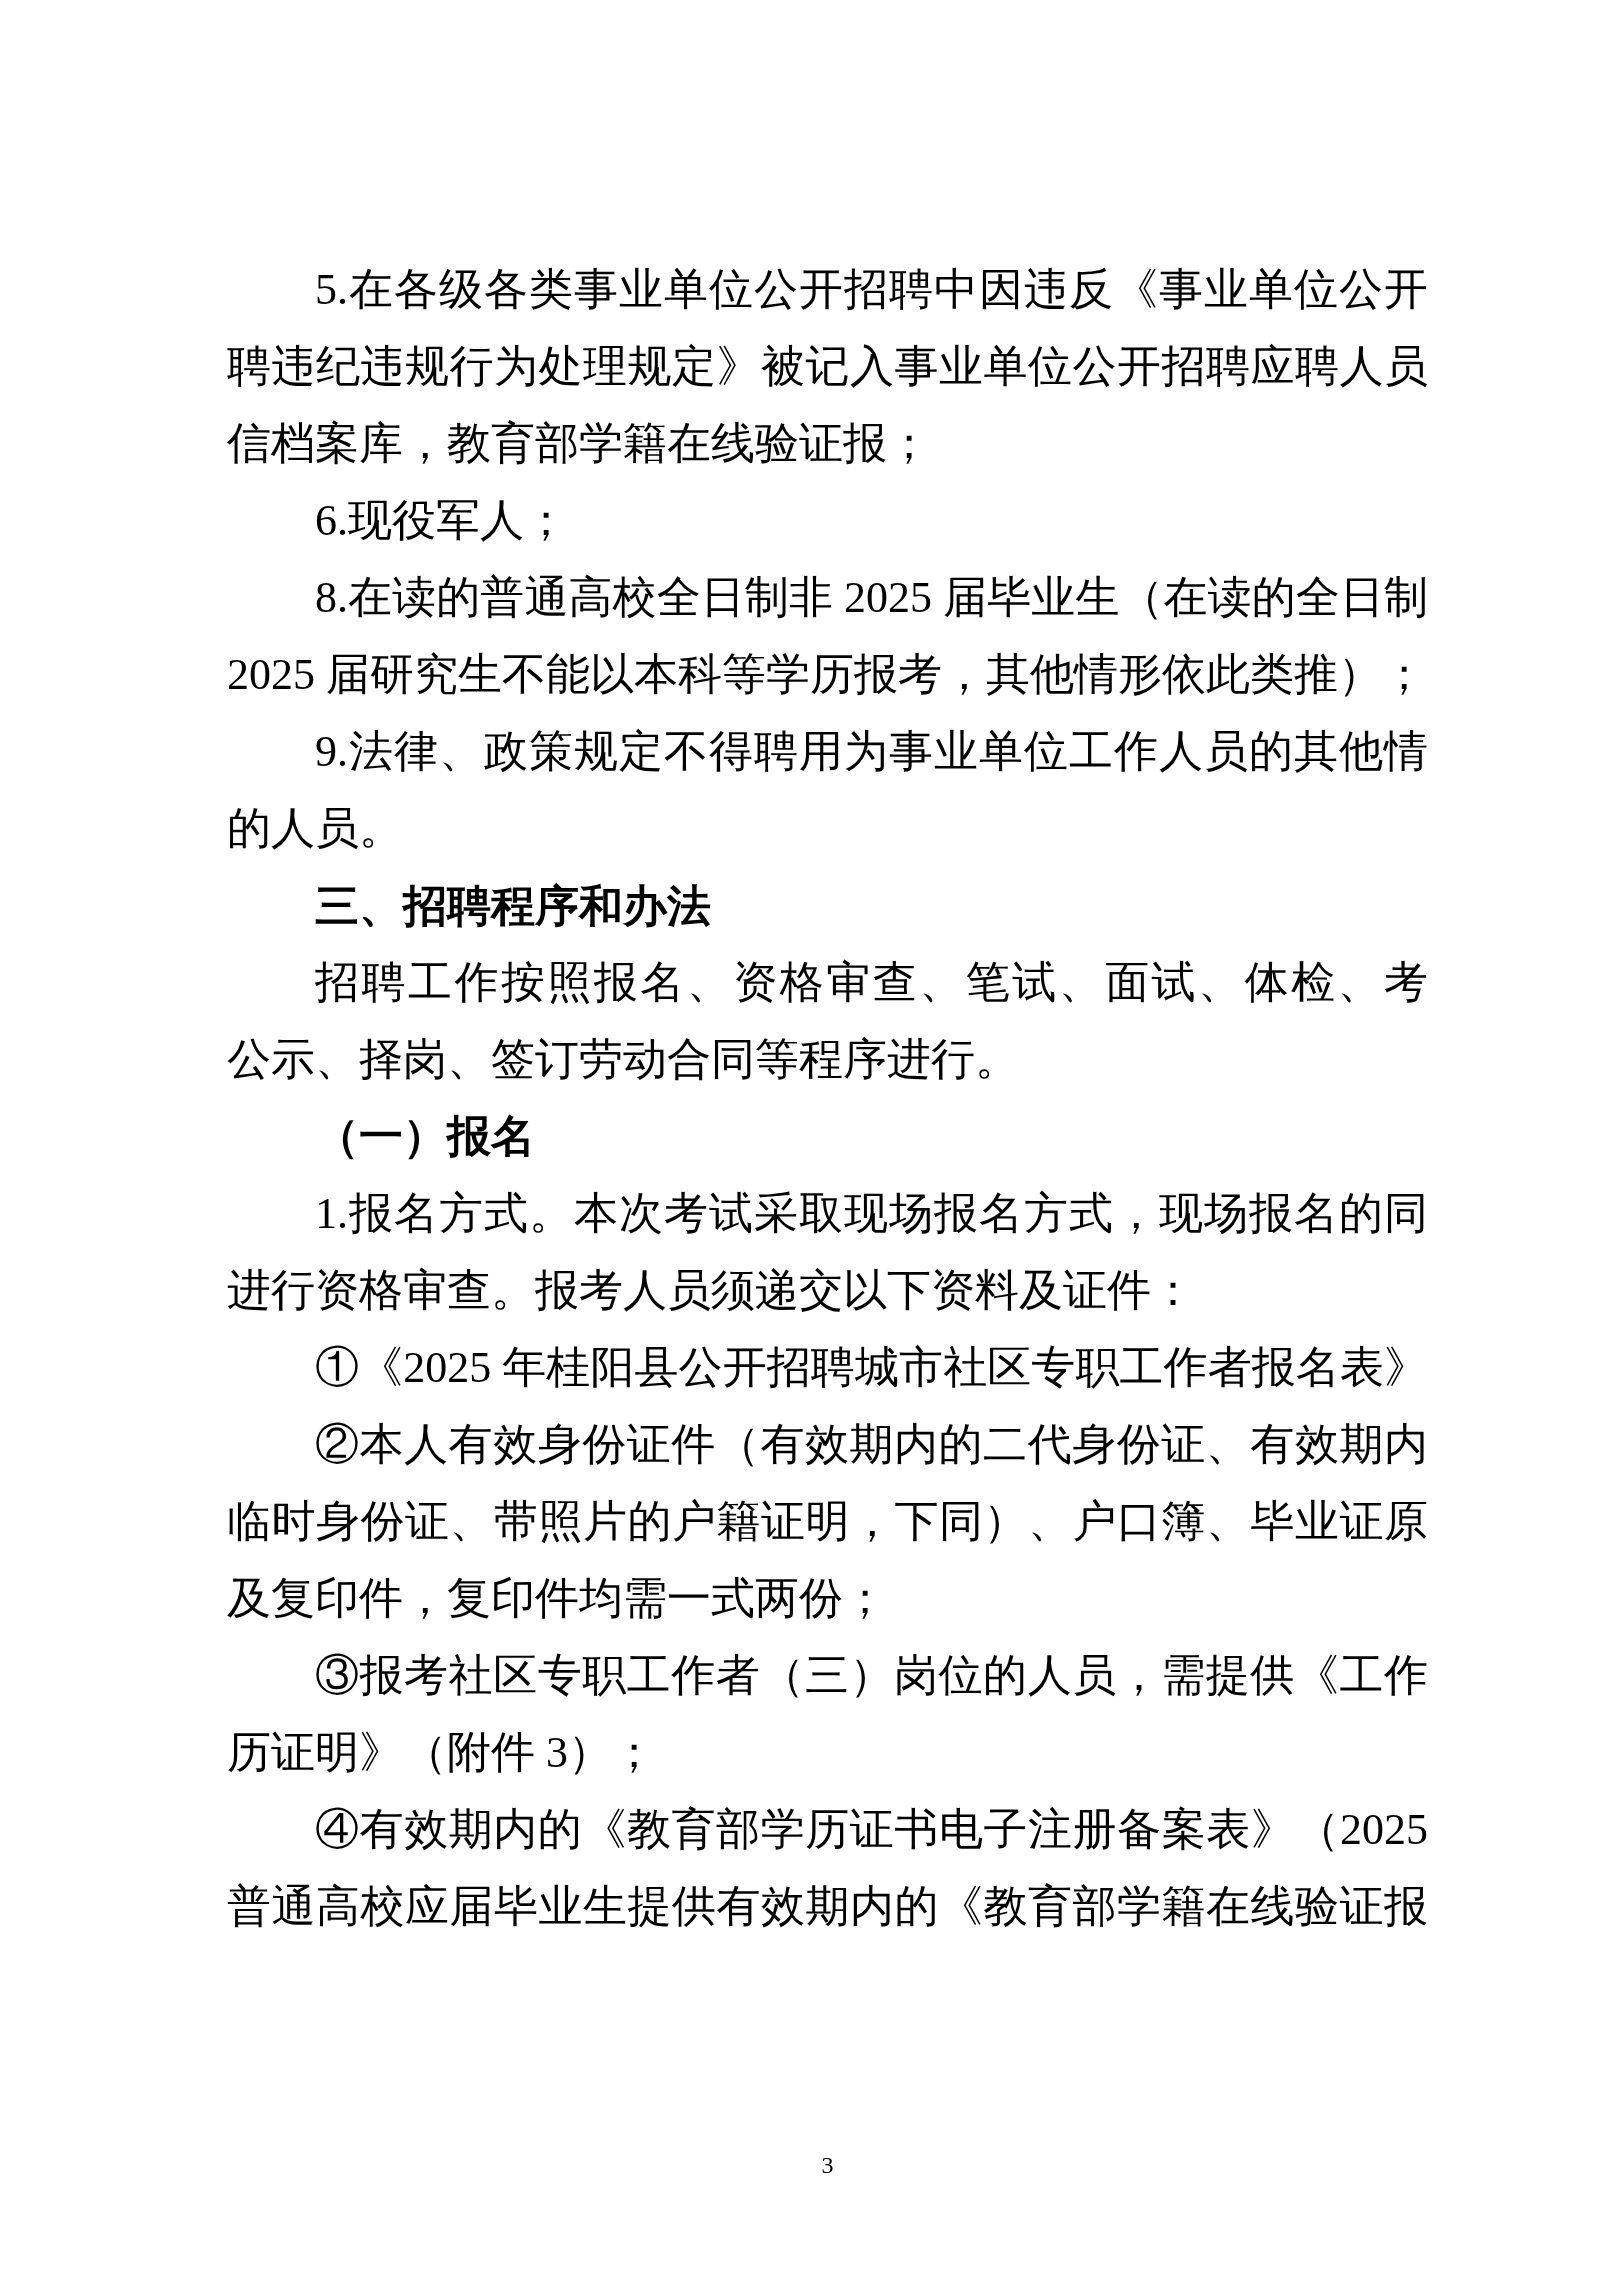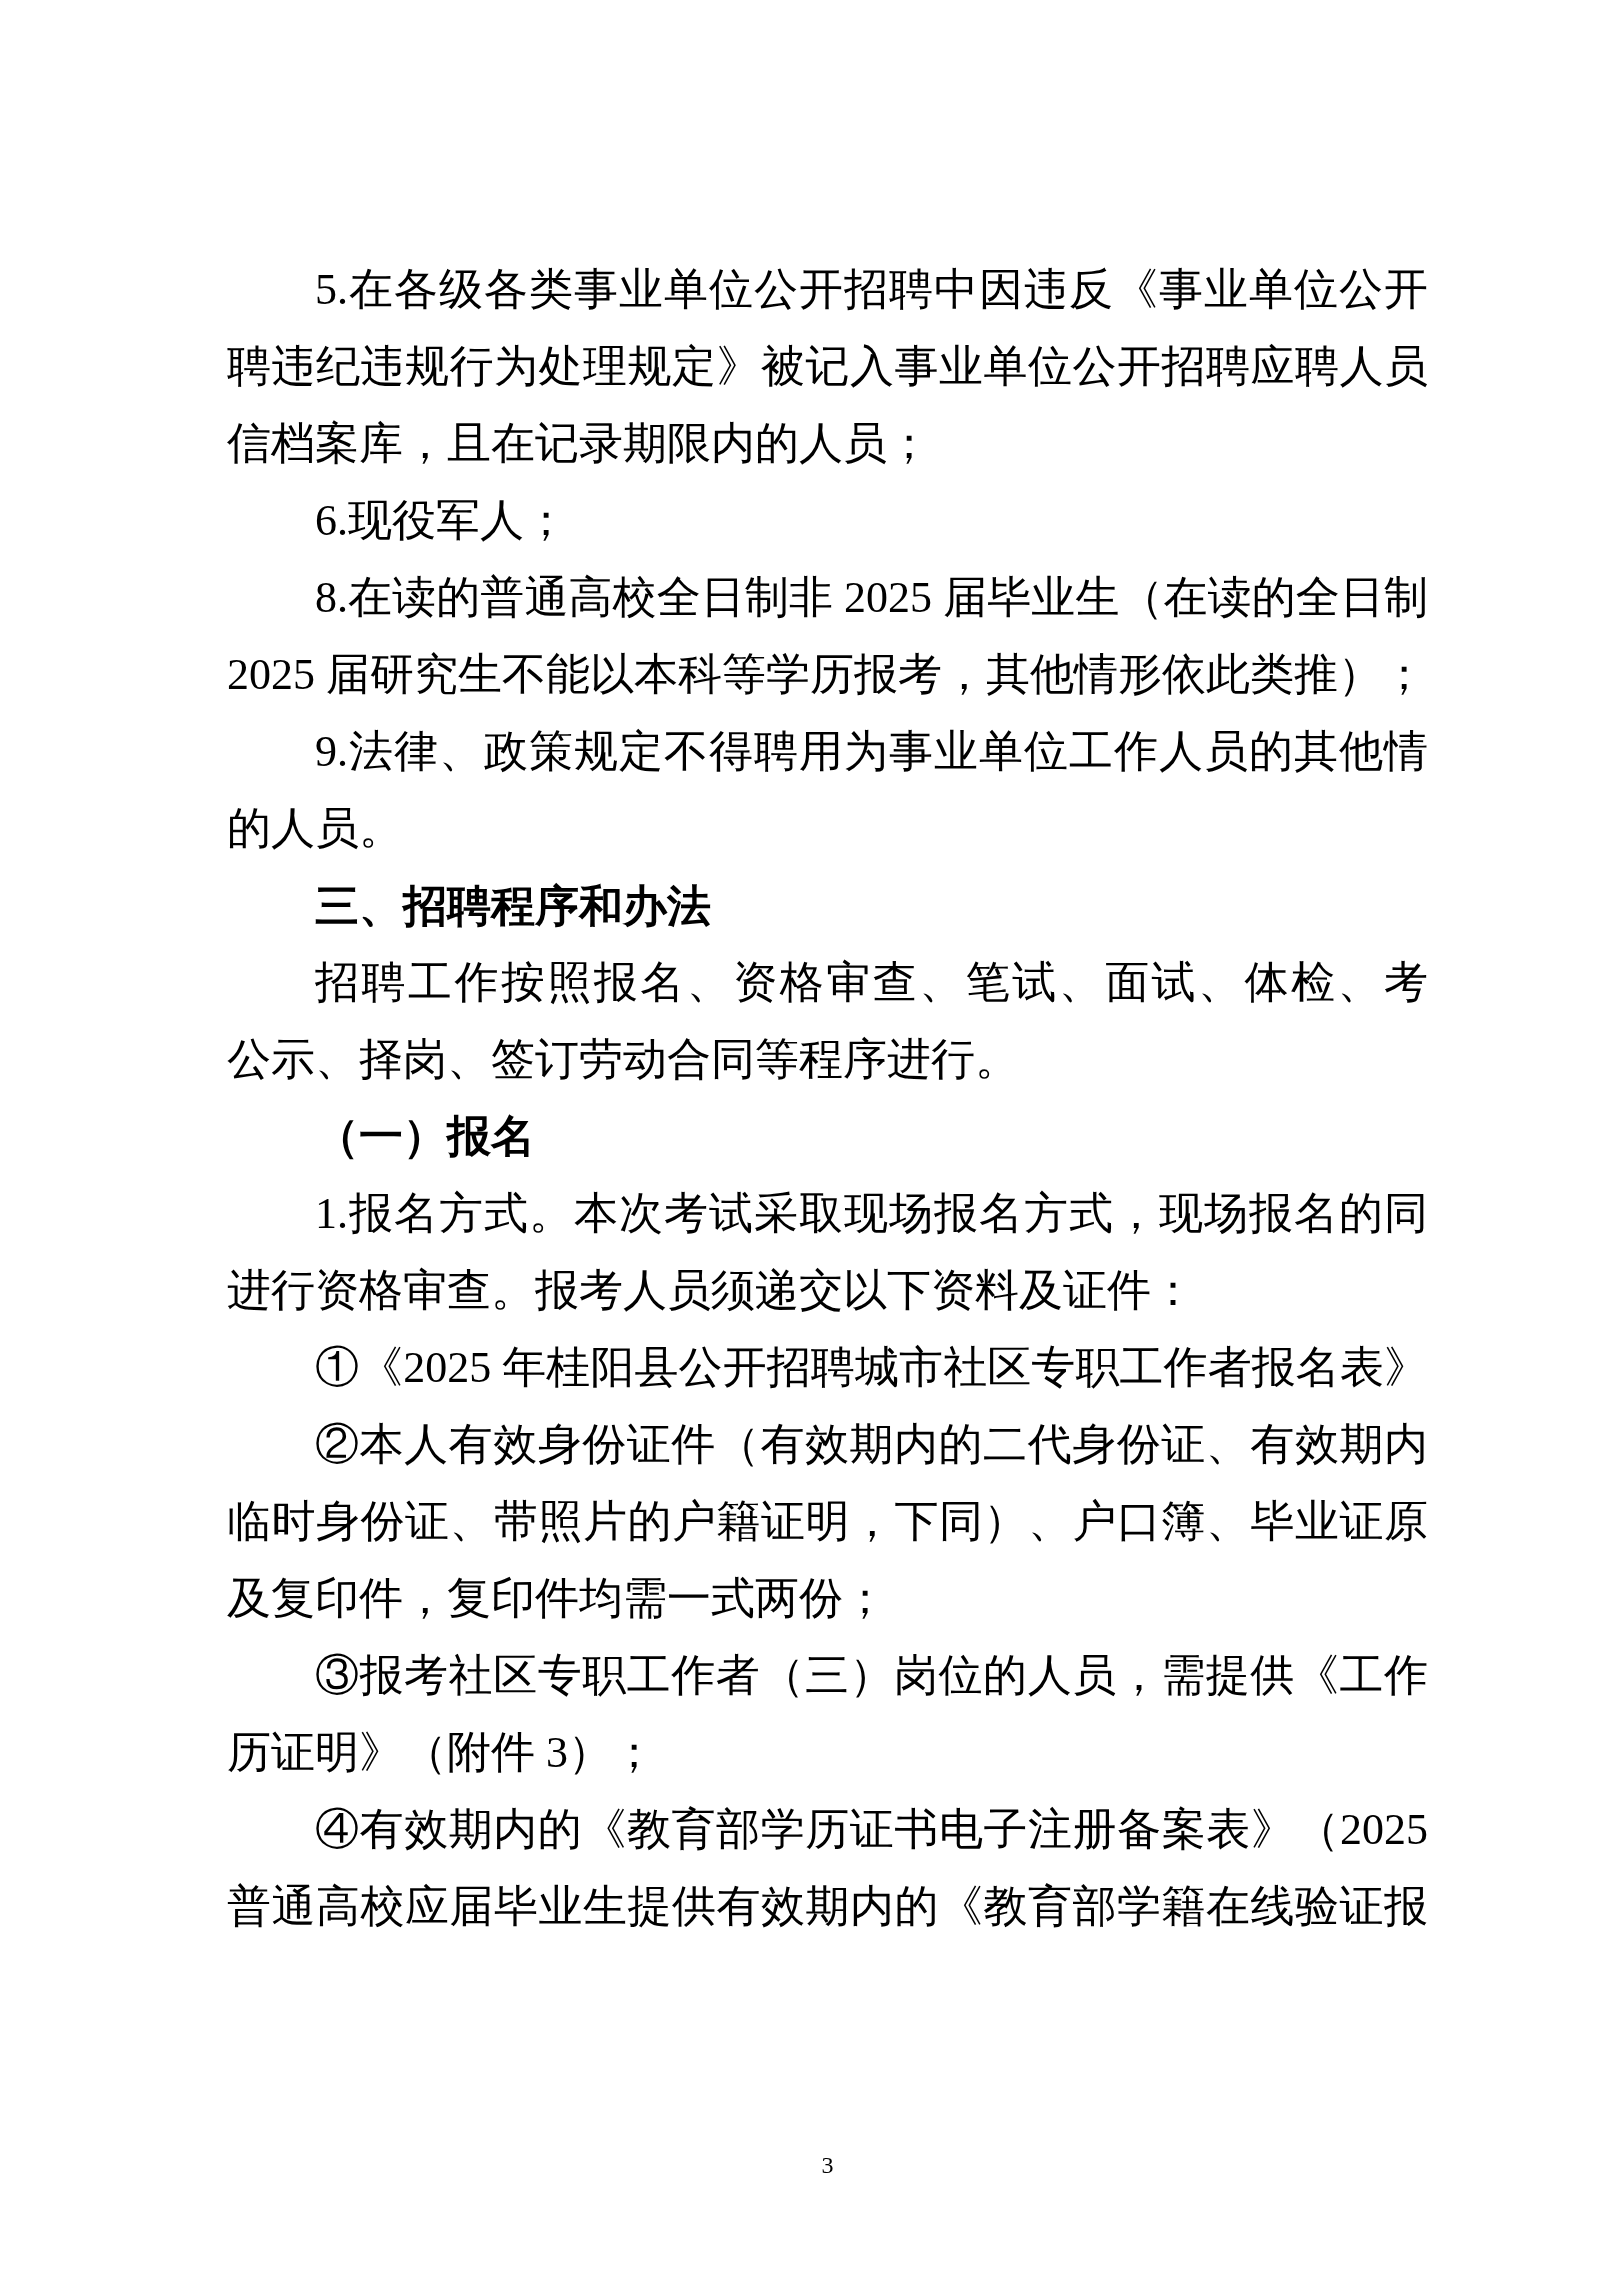--- a/index.html
+++ b/index.html
@@ -63,21 +63,21 @@
     color: #000000;
   }
 </style>
 </head>
 <body>
 
 <div class="page">
   <div class="content">
     <p class="ln ind fill">5.在各级各类事业单位公开招聘中因违反《事业单位公开招</p>
     <p class="ln fill">聘违纪违规行为处理规定》被记入事业单位公开招聘应聘人员诚</p>
-    <p class="ln">信档案库，且在记录期限内的人员；</p>
+    <p class="ln">信档案库，教育部学籍在线验证报；</p>
     <p class="ln ind">6.现役军人；</p>
     <p class="ln ind fill">8.在读的普通高校全日制非 2025 届毕业生（在读的全日制非</p>
     <p class="ln">2025 届研究生不能以本科等学历报考，其他情形依此类推）；</p>
     <p class="ln ind fill">9.法律、政策规定不得聘用为事业单位工作人员的其他情形</p>
     <p class="ln">的人员。</p>
     <p class="ln ind h1">三、招聘程序和办法</p>
     <p class="ln ind fill">招聘工作按照报名、资格审查、笔试、面试、体检、考察、</p>
     <p class="ln">公示、择岗、签订劳动合同等程序进行。</p>
     <p class="ln ind h2">（一）报名</p>
     <p class="ln ind fill">1.报名方式。本次考试采取现场报名方式，现场报名的同时</p>

